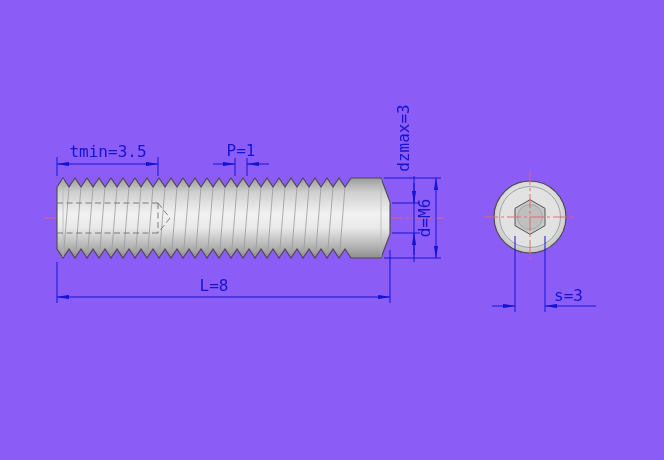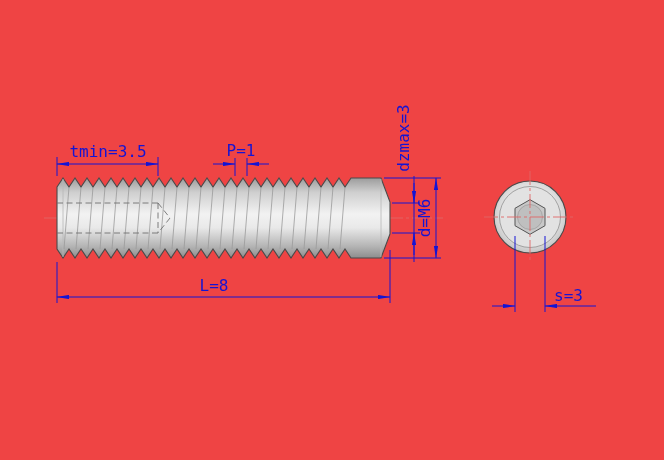--- a/index.html
+++ b/index.html
@@ -1,16 +1,16 @@
 <!DOCTYPE html>
 <html><head>
 <meta charset="utf-8">
 <style>
   html,body{margin:0;padding:0;background:#ffffff;}
-  .canvas{position:relative;width:664px;height:460px;background:#ef4444;overflow:hidden;}
+  .canvas{position:relative;width:664px;height:460px;background:#8b5cf6;overflow:hidden;}
   svg{display:block;}
   .dim{stroke:#1414d4;stroke-width:1;fill:none;}
   .dim-text{fill:#1414d4;font-family:"DejaVu Sans Mono","Liberation Mono",monospace;font-size:16px;}
   .centerline{stroke:#e06666;stroke-width:0.9;fill:none;stroke-dasharray:14 3 3 3;}
   .outline{stroke:#4a4a4a;stroke-width:1.1;fill:url(#bodyGrad);}
   .thread{stroke:#9a9a9a;stroke-width:0.8;}
   .hidden-ln{stroke:#707070;stroke-width:0.9;fill:none;stroke-dasharray:6 3.5;}
   .lightline{stroke:#b8b8b8;stroke-width:0.8;}
   .endface{fill:url(#endGrad);stroke:#4a4a4a;stroke-width:1.1;}
   .chamfer-circle{fill:#e2e2e2;stroke:#909090;stroke-width:0.8;}

